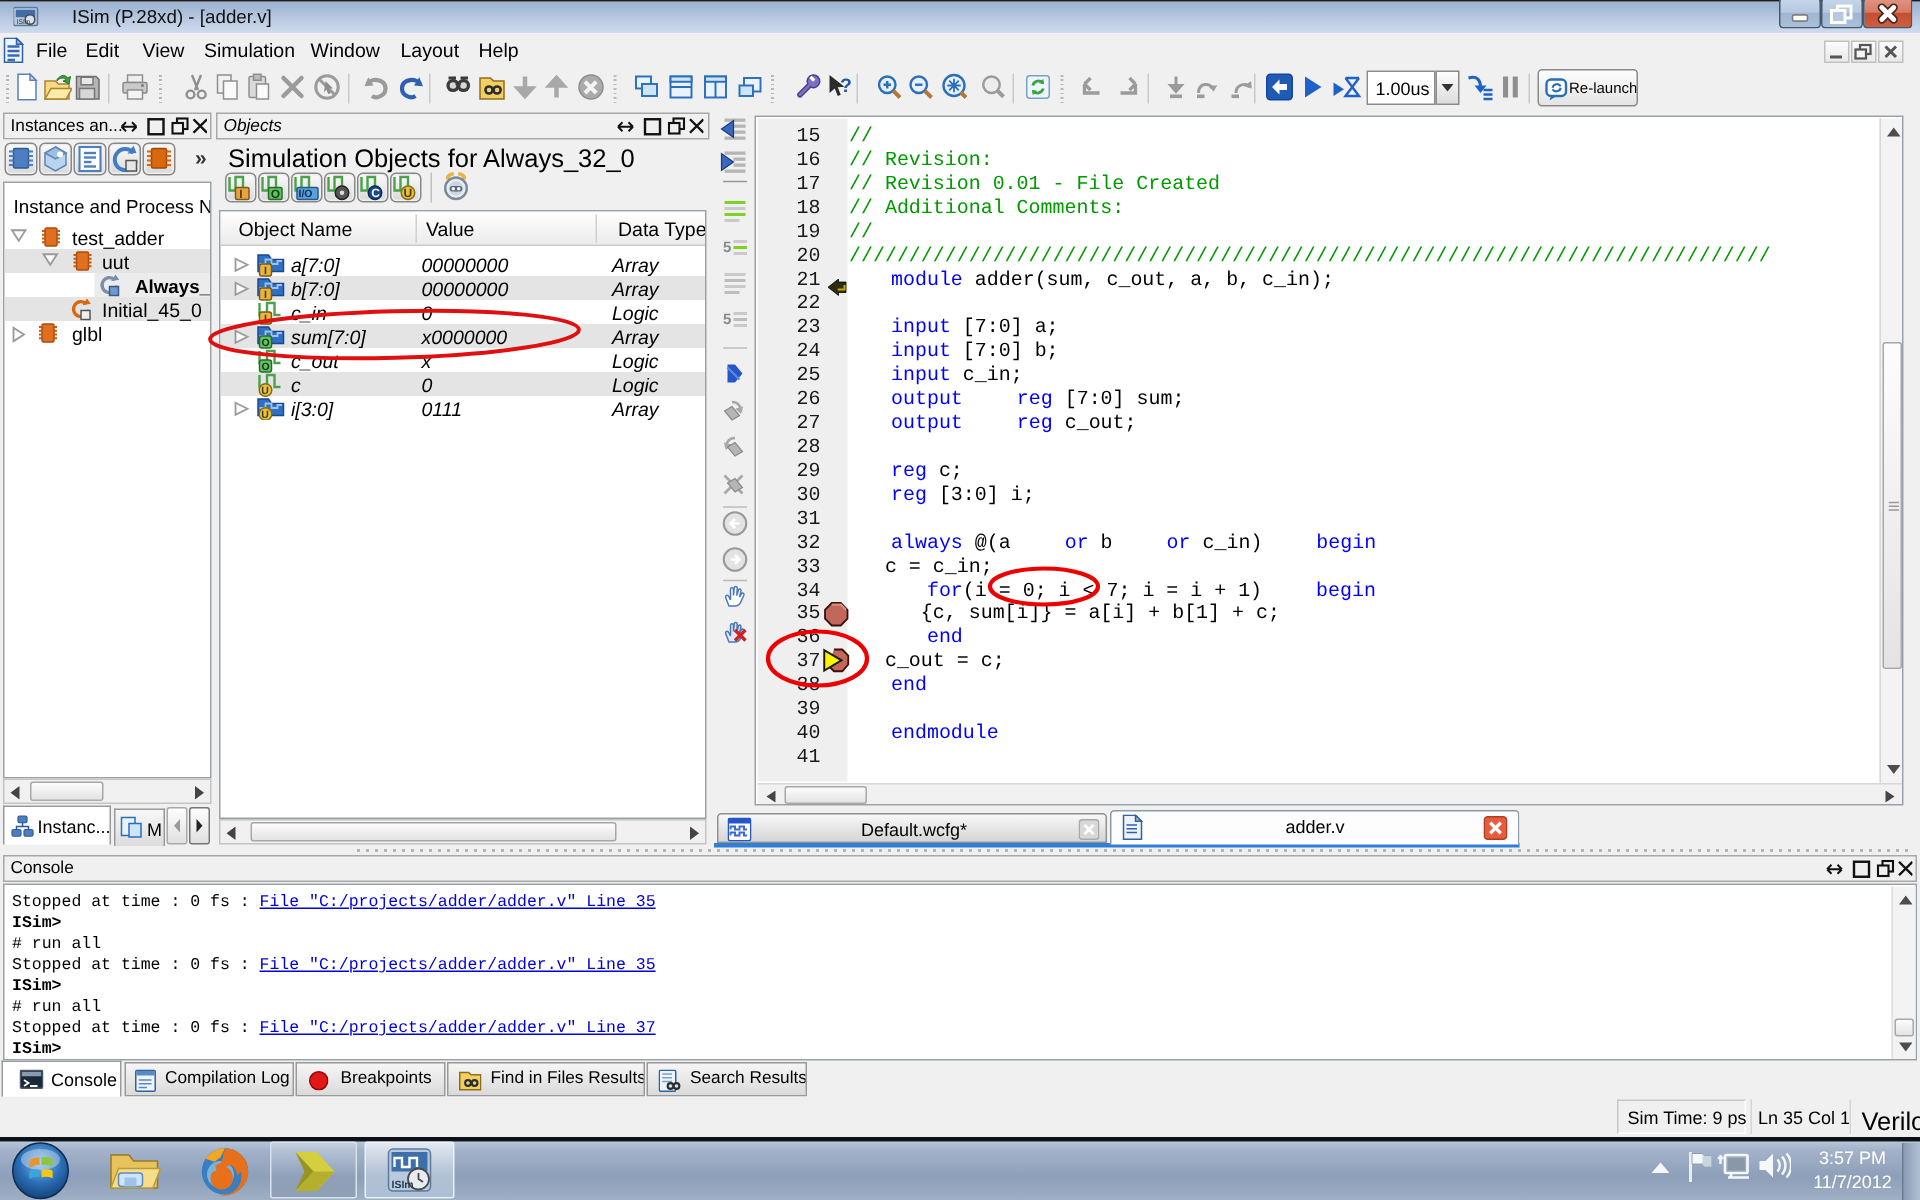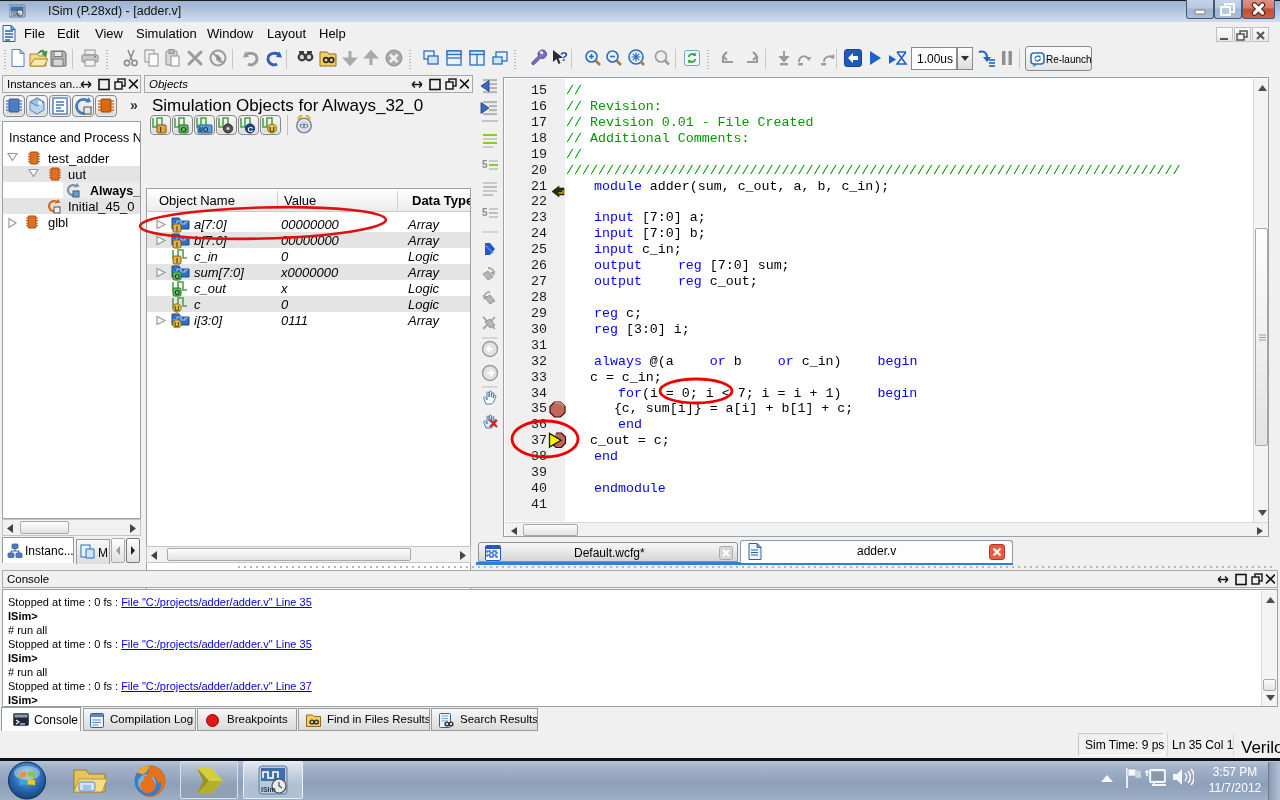--- a/index.html
+++ b/index.html
@@ -551,27 +551,27 @@
   <div class="abs" style="left:143px; top:3px; width:1px; height:20px; background:#c0c0c0;"></div>
   <div class="abs" style="left:150px; top:2px;"><svg width="20" height="22">
         <path d="M4.5 5.5 a3.5 3 0 0 1 4 -3.5 M15.5 5.5 a3.5 3 0 0 0 -4 -3.5" stroke="#e8b23d" stroke-width="2.4" fill="none"></path>
         <circle cx="10" cy="11.5" r="7.2" fill="#e8edf2" stroke="#7a8a9a" stroke-width="1.6"></circle>
         <circle cx="10" cy="11.5" r="4.8" fill="#cdd6df"></circle>
         <rect x="5.8" y="10" width="8.4" height="3.6" rx="1.8" fill="#5a6a7a"></rect>
         <circle cx="8.2" cy="11.8" r="1.2" fill="#f5f5f5"></circle>
         <circle cx="11.8" cy="11.8" r="1.2" fill="#f5f5f5"></circle>
       </svg></div>
 </div>
-<div class="abs white" id="obj-table" style="left:146px; top:140px; width:325px; height:406px; overflow:hidden;margin-top:48px;">
+<div class="abs white" id="obj-table" style="left:146px; top:140px; width:325px; height:406px; overflow:hidden;">
   <div class="abs" style="left:0; top:0; width:323px; height:23px; background:linear-gradient(#ffffff,#ebebeb); border-bottom:1px solid #c8c8c8;"></div>
   <div class="abs" style="left:130px; top:2px; width:1px; height:19px; background:#d0d0d0;"></div>
   <div class="abs" style="left:250px; top:2px; width:1px; height:19px; background:#d0d0d0;"></div>
   <div class="abs" style="left:12px; top:4px; font-size:13px;">Object Name</div>
   <div class="abs" style="left:137px; top:4px; font-size:13px;">Value</div>
-  <div class="abs" style="left:265px; top:4px; font-size:13px;font-weight:bold;">Data Type</div>
+  <div class="abs" style="left:265px; top:4px; font-size:13px;">Data Type</div>
   <div class="row16 gray" style="left:0; top:43px; width:323px;"></div>
   <div class="row16 gray" style="left:0; top:75px; width:323px;"></div>
   <div class="row16 gray" style="left:0; top:107px; width:323px;"></div>
   <div id="obj-rows" style="position:absolute; left:0; top:27px; width:323px; font-style:italic;">
     <svg class="abs" style="left:6px; top:0px;" width="18" height="112">
       <g fill="#fbfbfb" stroke="#9a9a9a" stroke-width="1.2">
         <path d="M4 4.5 l8 4 -8 4 z"></path>
         <path d="M4 20.5 l8 4 -8 4 z"></path>
         <path d="M4 52.5 l8 4 -8 4 z"></path>
         <path d="M4 100.5 l8 4 -8 4 z"></path>
@@ -887,21 +887,21 @@
   <svg style="position:absolute; right:2px; top:2px;" width="58" height="13">
     <g stroke="#111" stroke-width="1.3" fill="none">
       <path d="M1 6.5 h10 M1 6.5 l3 -3 M1 6.5 l3 3 M11 6.5 l-3 -3 M11 6.5 l-3 3"></path>
       <rect x="19" y="1.5" width="10" height="10" stroke-width="1.6"></rect>
       <rect x="38" y="1" width="7" height="7" stroke-width="1.4"></rect>
         <rect x="35" y="4" width="7" height="7" stroke-width="1.4" fill="#f0f0f0"></rect>
       <path d="M49 1.5 l9 9 M58 1.5 l-9 9" stroke-width="1.6"></path>
     </g>
   </svg>
 </div>
-<div class="abs white" id="console-box" style="left:2px; top:589px; width:1276px; height:118px;">
+<div class="abs white" id="console-box" style="left:2px; top:589px; width:1276px; height:118px;font-family:Liberation Mono, monospace;">
   <div class="conline" style="left:5px; top:6px;">Stopped at time : 0 fs : <span class="conlink">File "C:/projects/adder/adder.v" Line 35</span></div>
   <div class="conline" style="left:5px; top:20px; font-weight:bold;">ISim&gt;</div>
   <div class="conline" style="left:5px; top:34px;"># run all</div>
   <div class="conline" style="left:5px; top:48px;">Stopped at time : 0 fs : <span class="conlink">File "C:/projects/adder/adder.v" Line 35</span></div>
   <div class="conline" style="left:5px; top:62px; font-weight:bold;">ISim&gt;</div>
   <div class="conline" style="left:5px; top:76px;"># run all</div>
   <div class="conline" style="left:5px; top:90px;">Stopped at time : 0 fs : <span class="conlink">File "C:/projects/adder/adder.v" Line 37</span></div>
   <div class="conline" style="left:5px; top:104px; font-weight:bold;">ISim&gt;</div>
   <div class="abs" style="left:1258px; top:1px; width:16px; height:115px; background:#f3f3f3; border-left:1px solid #ddd;">
     <svg class="abs" style="left:4px; top:5px;" width="9" height="8">

